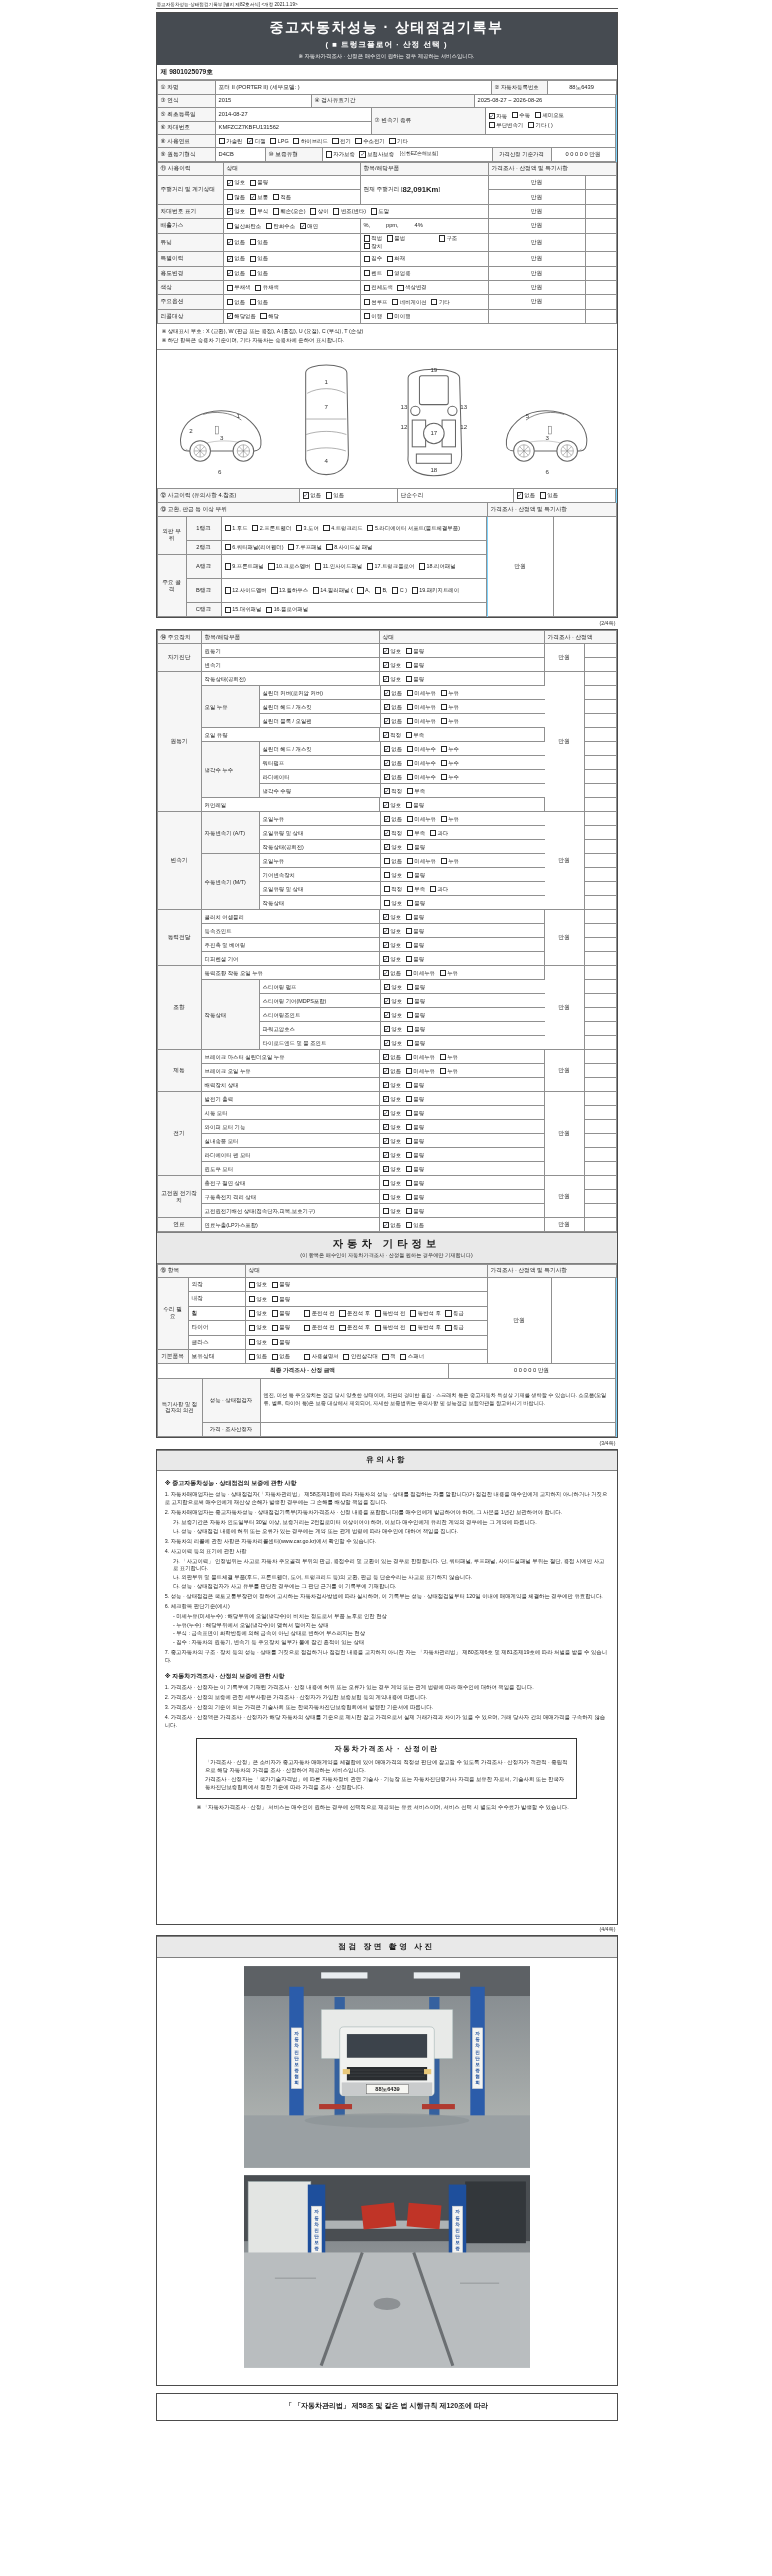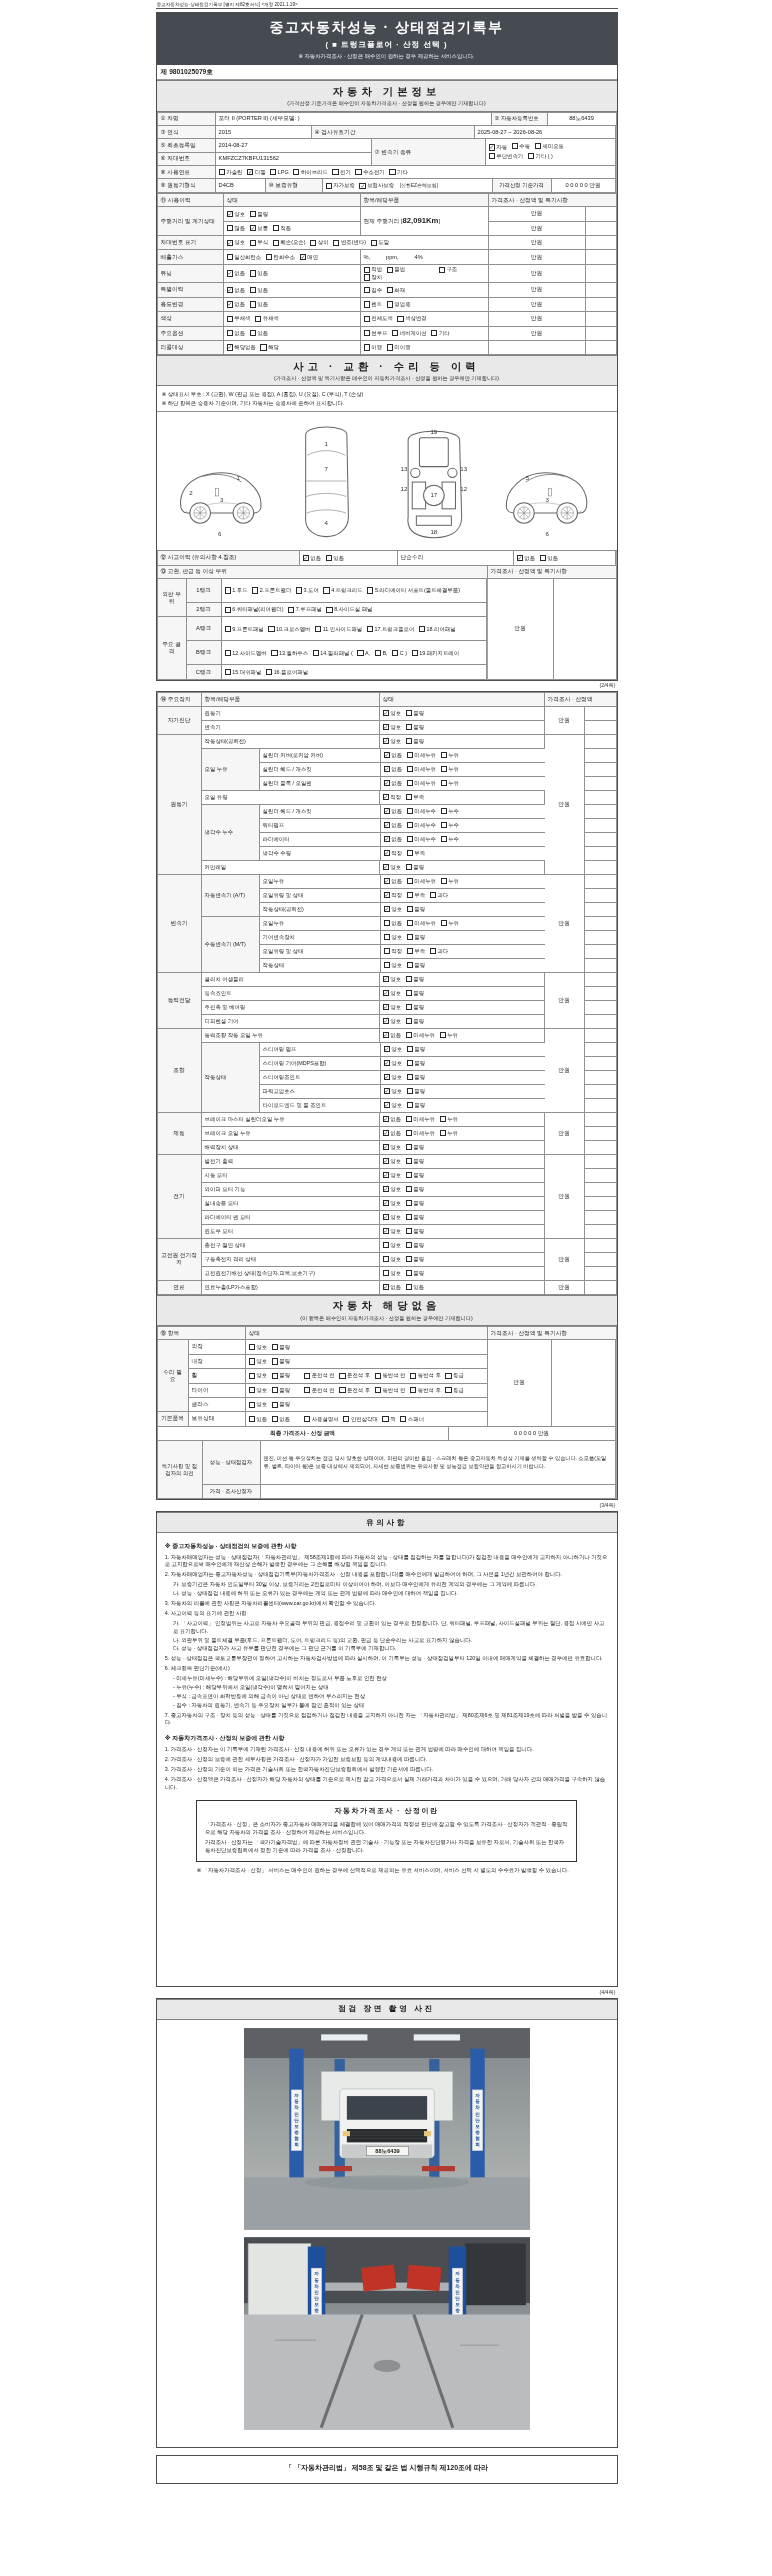--- a/index.html
+++ b/index.html
@@ -1,20 +1,20 @@
 <!DOCTYPE html>
 <html style="font-size:8.2px"><head>
 <meta charset="utf-8">
 <style>
 *{box-sizing:border-box}
 body{margin:0;width:773px;height:2576px;overflow:hidden;background:#fff;
  font-family:"Liberation Sans","DejaVu Sans",sans-serif;color:#1c1c1c}
 .doc{width:462px;margin:0 auto;padding-top:1px}
 .metaline{font-size:4.6px;color:#222;padding:0.5px 1px 1px;border-bottom:1.5px double #555;margin-bottom:3.1px}
-.block{border:1px solid #4c4c4c;background:#a3a3a3}
+.block{border:1px solid #4c4c4c;background:#7dd3fc}
 .band{background:#464b51;color:#fff;text-align:center;padding:6.7px 0 5.2px}
 .band .t1{font-size:14px;font-weight:bold;letter-spacing:1.5px}
 .band .t2{font-size:7.7px;font-weight:bold;margin-top:3.1px;letter-spacing:1px}
 .band .t3{font-size:5.4px;margin-top:2.6px;color:#f0f0f0}
 .docno{font-size:6.7px;font-weight:bold;padding:2.6px 4.1px;border-bottom:0.5px solid #999;background:#fff}
 .sechead{background:#e9e9e9;text-align:center;padding:3.6px 0 3.1px;border-top:0.5px solid #808080;border-bottom:0.5px solid #808080}
 .sechead .h{font-size:10.3px;font-weight:bold;letter-spacing:4.1px}
 .sechead .s{font-size:5.2px;margin-top:1.5px}
 .sechead.small{padding:4.6px 0}
 .sechead.small .h{font-size:7.7px;letter-spacing:2.6px}
@@ -59,24 +59,20 @@
   <div class="metaline">중고자동차성능·상태점검기록부 [별지 제82호서식] &lt;개정 2021.1.19&gt;</div>
 
   <div class="block">
     <div class="band">
       <div class="t1">중고자동차성능 · 상태점검기록부</div>
       <div class="t2">( ■ 트렁크플로어 · 산정 선택 )</div>
       <div class="t3">※ 자동차가격조사 · 산정은 매수인이 원하는 경우 제공하는 서비스입니다.</div>
     </div>
     <div class="docno">제 9801025079호</div>
 
-    <div class="sechead">
-      <div class="h">자동차 기본정보</div>
-      <div class="s">(가격산정 기준가격은 매수인이 자동차가격조사 · 산정을 원하는 경우에만 기재합니다)</div>
-    </div>
     <div id="basicTable" class="ft">
         <div class="row">
           <div class="c lb" style="width:58px;">① 차명</div>
           <div class="c " style="width:276px;">포터 II (PORTER II) (세부모델: )</div>
           <div class="c lb sm" style="width:56px;">② 자동차등록번호</div>
           <div class="c ct" style="width:69px;">88노6439</div>
         </div>
         <div class="row">
           <div class="c lb" style="width:58px;">③ 연식</div>
           <div class="c " style="width:96px;">2015</div>
@@ -435,24 +431,20 @@
             <span class="cbw">
               <span class="cb"></span>
               <span>미이행</span>
             </span>
           </div>
           <div class="c ct" style="width:97px;"></div>
           <div class="c " style="width:31px;"></div>
         </div>
       </div>
 
-    <div class="sechead">
-      <div class="h">사고 · 교환 · 수리 등 이력</div>
-      <div class="s">(가격조사 · 산정액 및 특기사항은 매수인이 자동차가격조사 · 산정을 원하는 경우에만 기재합니다)</div>
-    </div>
     <div class="notes">
       <div>※ 상태표시 부호 : X (교환), W (판금 또는 용접), A (흠집), U (요철), C (부식), T (손상)</div>
       <div>※ 하단 항목은 승용차 기준이며, 기타 자동차는 승용차에 준하여 표시합니다.</div>
     </div>
     <div id="diagramArea" class="diagwrap"><svg width="453" height="130" viewBox="0 0 880 252">
           <g transform="translate(12,18)">
             <g>
               <path d="M28,148 C31,122 48,106 78,98 C108,90 142,94 163,114 C176,126 183,139 184,151 L184,160 C184,168 177,172 169,172 L42,172 C31,172 27,163 28,148 Z" fill="#fff" stroke="#666" stroke-width="2"></path>
               <path d="M72,101 C92,94 126,96 146,112" fill="none" stroke="#666" stroke-width="1.5"></path>
               <path d="M60,172 c0,-26 105,-26 105,0" fill="none" stroke="#999" stroke-width="1"></path>
@@ -1502,21 +1494,21 @@
           <div class="c ct" style="width:40px;">만원</div>
           <div class="colstack" style="width:32px">
             <div class="row">
               <div class="c " style="width:32px;min-height:14px;"></div>
             </div>
           </div>
         </div>
       </div>
 
     <div class="sechead">
-      <div class="h">자동차 해당없음</div>
+      <div class="h">자동차 기타정보</div>
       <div class="s">(이 항목은 매수인이 자동차가격조사 · 산정을 원하는 경우에만 기재합니다)</div>
     </div>
     <div id="otherTable" class="ft">
         <div class="row">
           <div class="c lb" style="width:88px;">⑮ 항목</div>
           <div class="c lb" style="width:242px;">상태</div>
           <div class="c lb" style="width:129px;">가격조사 · 산정액 및 특기사항</div>
         </div>
         <div class="row">
           <div class="colstack" style="width:330px">

